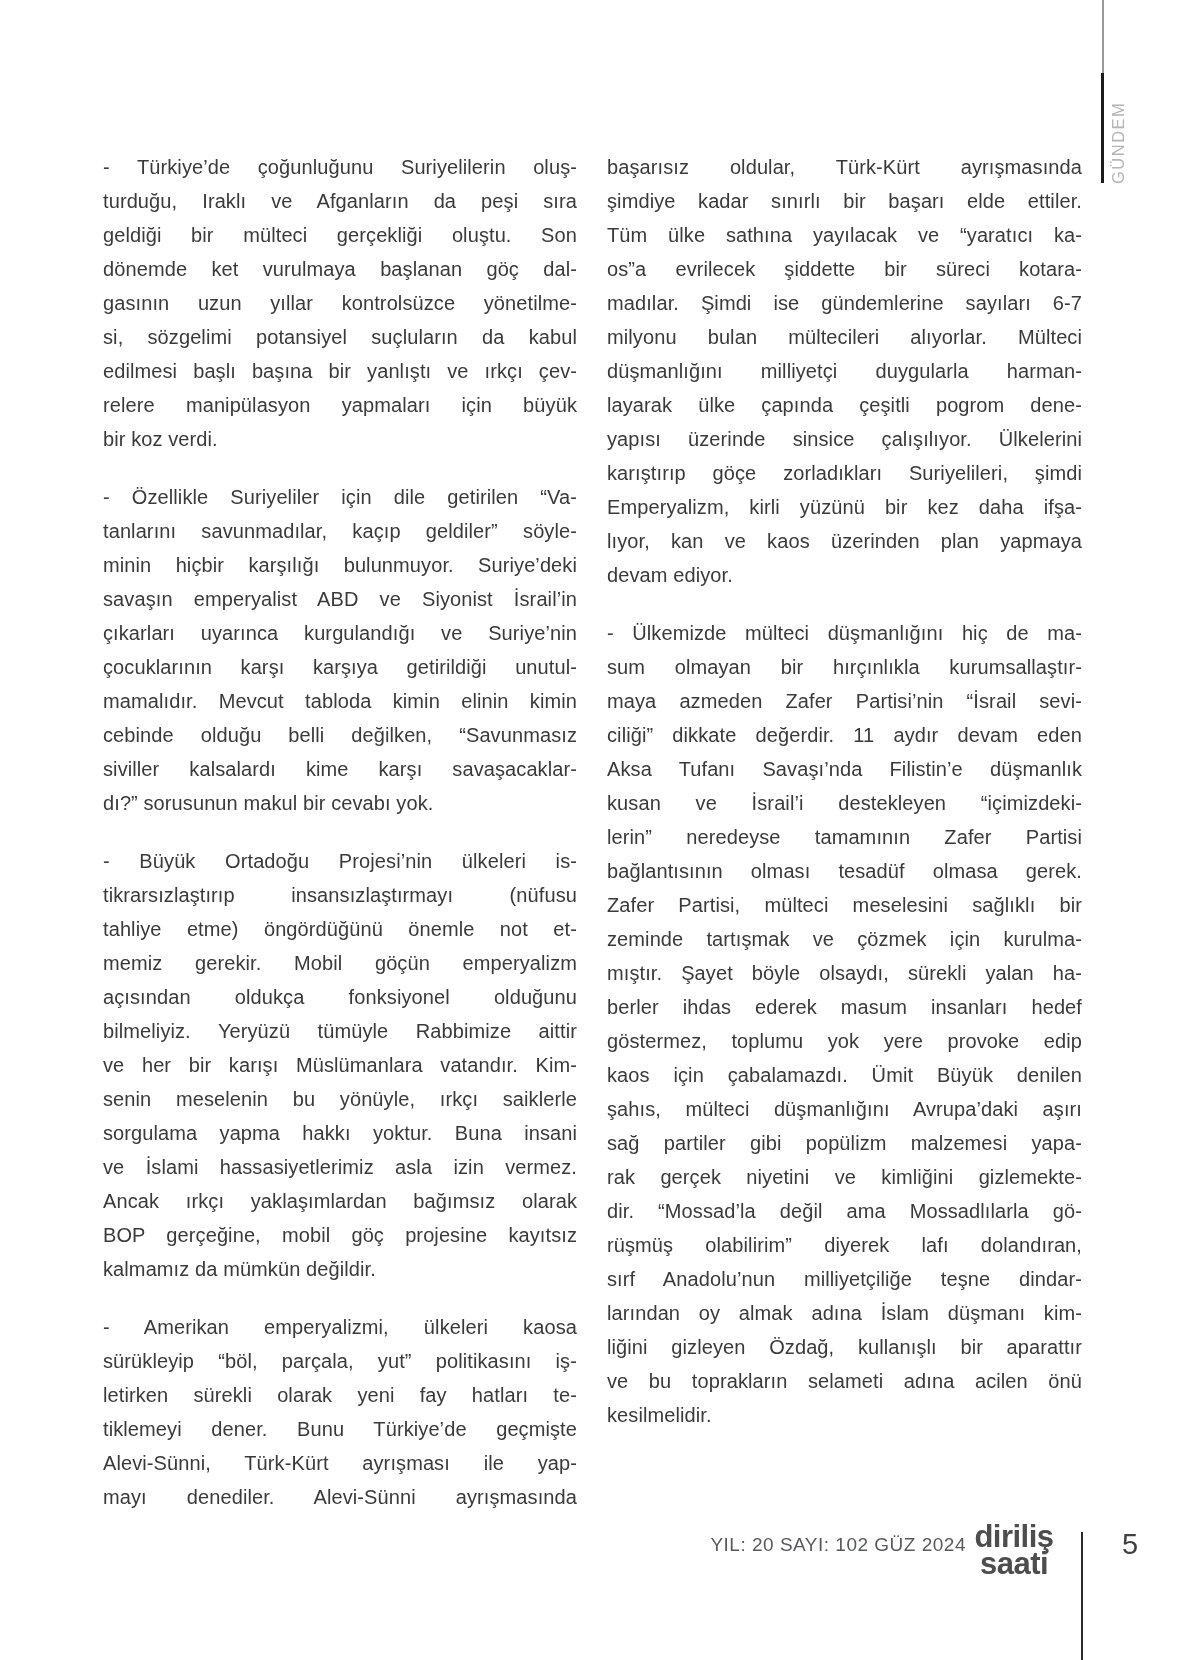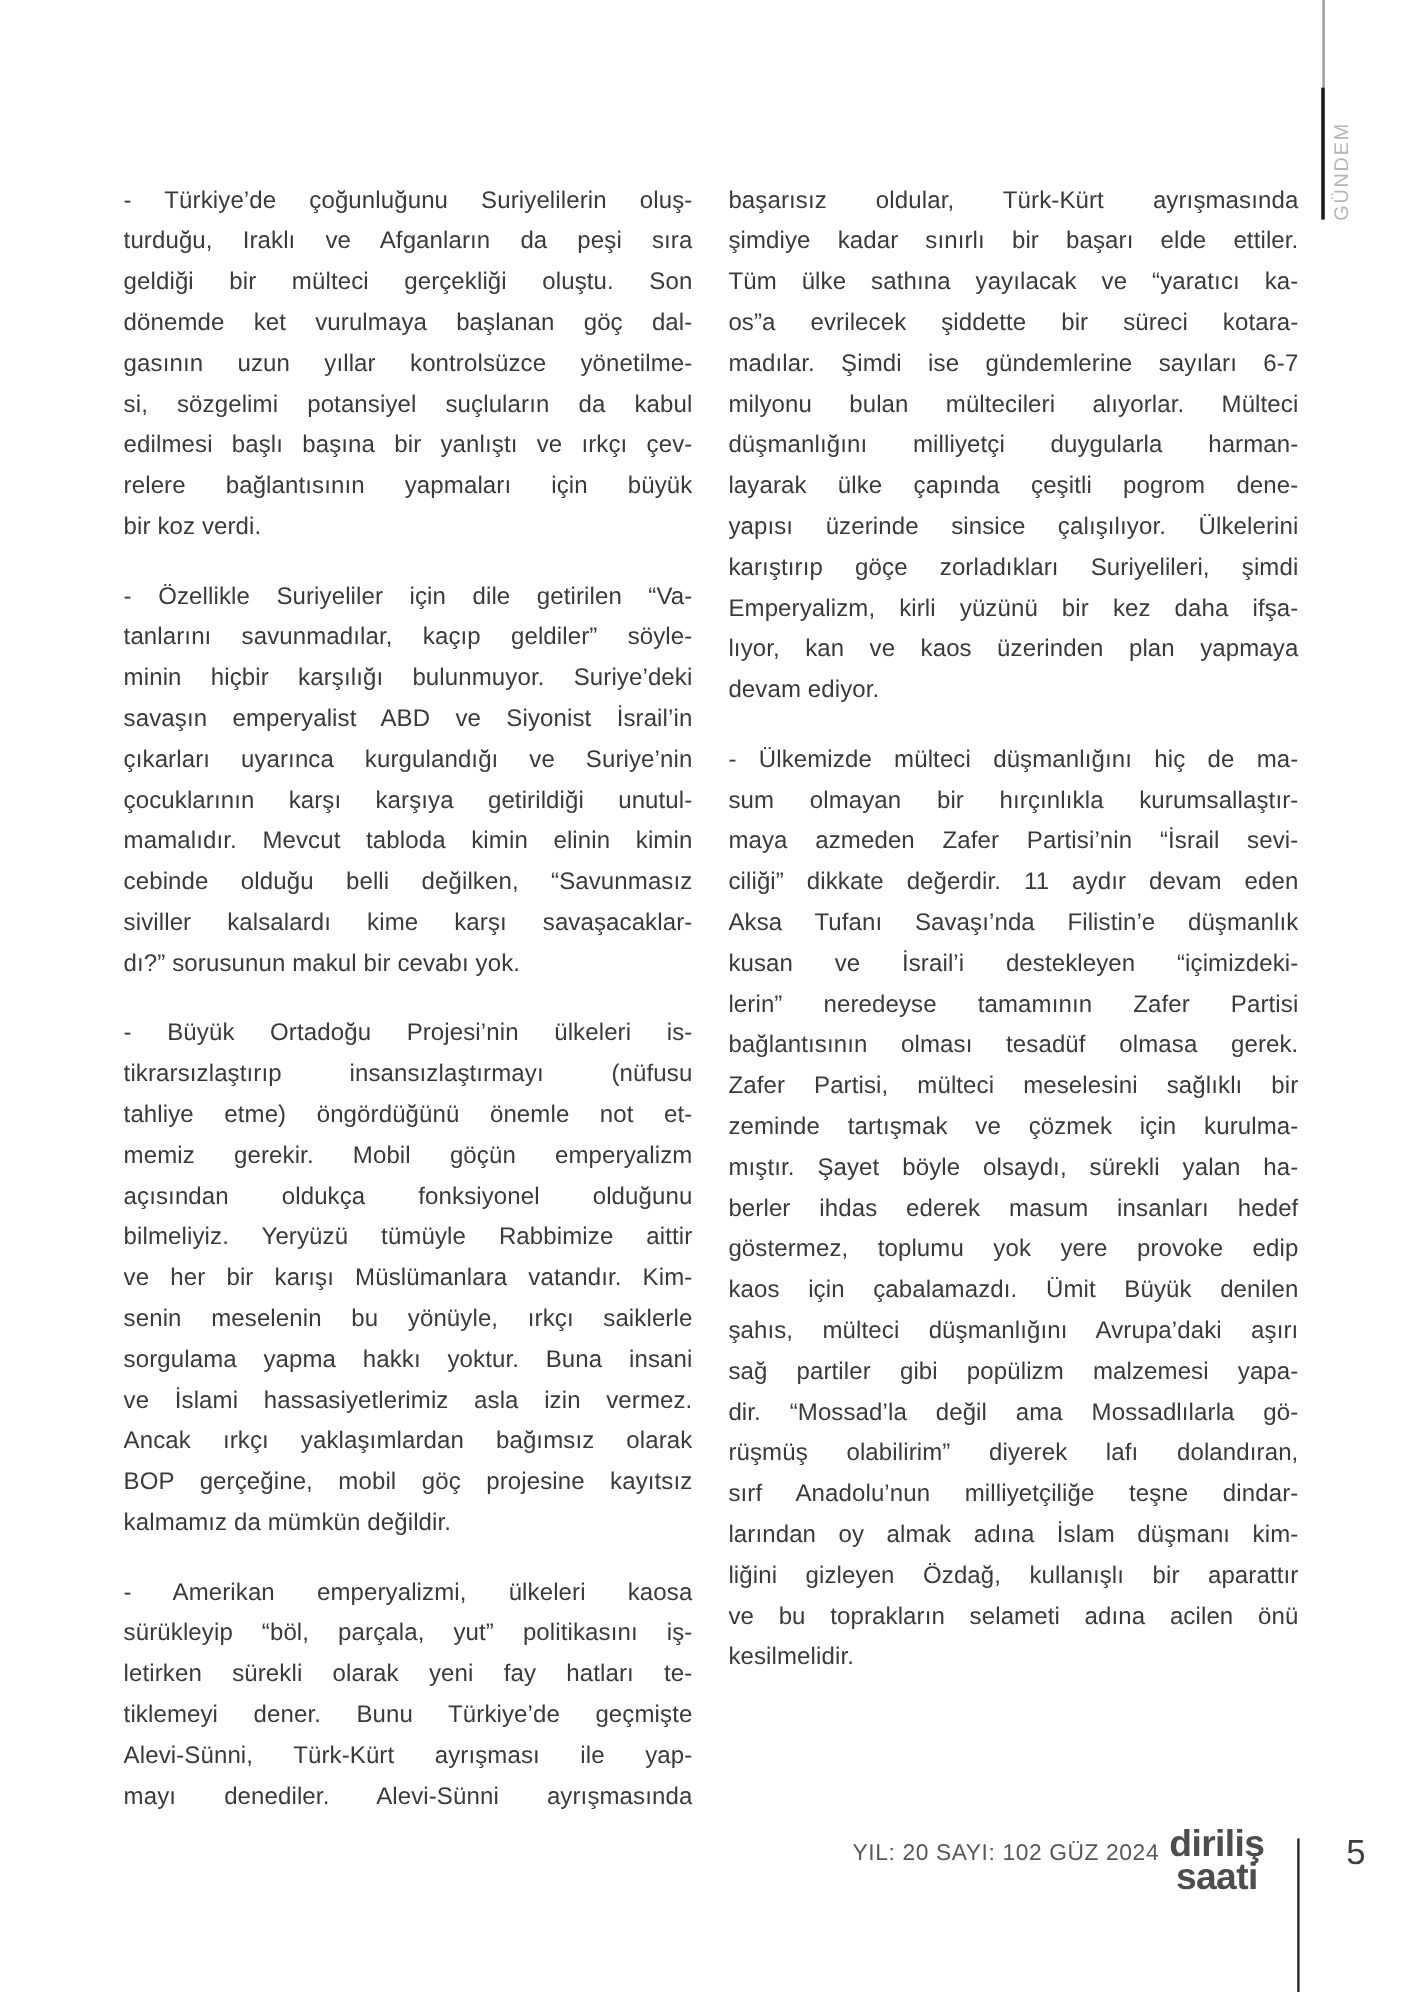--- a/index.html
+++ b/index.html
@@ -44,21 +44,21 @@
 
 <div id="col-left" class="col">
     <div class="para">
       <div class="ln j">- Türkiye’de çoğunluğunu Suriyelilerin oluş-</div>
       <div class="ln j">turduğu, Iraklı ve Afganların da peşi sıra</div>
       <div class="ln j">geldiği bir mülteci gerçekliği oluştu. Son</div>
       <div class="ln j">dönemde ket vurulmaya başlanan göç dal-</div>
       <div class="ln j">gasının uzun yıllar kontrolsüzce yönetilme-</div>
       <div class="ln j">si, sözgelimi potansiyel suçluların da kabul</div>
       <div class="ln j">edilmesi başlı başına bir yanlıştı ve ırkçı çev-</div>
-      <div class="ln j">relere bağlantısının yapmaları için büyük</div>
+      <div class="ln j">relere manipülasyon yapmaları için büyük</div>
       <div class="ln">bir koz verdi.</div>
     </div>
     <div class="para">
       <div class="ln j">- Özellikle Suriyeliler için dile getirilen “Va-</div>
       <div class="ln j">tanlarını savunmadılar, kaçıp geldiler” söyle-</div>
       <div class="ln j">minin hiçbir karşılığı bulunmuyor. Suriye’deki</div>
       <div class="ln j">savaşın emperyalist ABD ve Siyonist İsrail’in</div>
       <div class="ln j">çıkarları uyarınca kurgulandığı ve Suriye’nin</div>
       <div class="ln j">çocuklarının karşı karşıya getirildiği unutul-</div>
       <div class="ln j">mamalıdır. Mevcut tabloda kimin elinin kimin</div>
@@ -116,20 +116,21 @@
       <div class="ln j">lerin” neredeyse tamamının Zafer Partisi</div>
       <div class="ln j">bağlantısının olması tesadüf olmasa gerek.</div>
       <div class="ln j">Zafer Partisi, mülteci meselesini sağlıklı bir</div>
       <div class="ln j">zeminde tartışmak ve çözmek için kurulma-</div>
       <div class="ln j">mıştır. Şayet böyle olsaydı, sürekli yalan ha-</div>
       <div class="ln j">berler ihdas ederek masum insanları hedef</div>
       <div class="ln j">göstermez, toplumu yok yere provoke edip</div>
       <div class="ln j">kaos için çabalamazdı. Ümit Büyük denilen</div>
       <div class="ln j">şahıs, mülteci düşmanlığını Avrupa’daki aşırı</div>
       <div class="ln j">sağ partiler gibi popülizm malzemesi yapa-</div>
+      <div class="ln j">rak gerçek niyetini ve kimliğini gizlemekte-</div>
       <div class="ln j">dir. “Mossad’la değil ama Mossadlılarla gö-</div>
       <div class="ln j">rüşmüş olabilirim” diyerek lafı dolandıran,</div>
       <div class="ln j">sırf Anadolu’nun milliyetçiliğe teşne dindar-</div>
       <div class="ln j">larından oy almak adına İslam düşmanı kim-</div>
       <div class="ln j">liğini gizleyen Özdağ, kullanışlı bir aparattır</div>
       <div class="ln j">ve bu toprakların selameti adına acilen önü</div>
       <div class="ln">kesilmelidir.</div>
     </div>
   </div>
 

